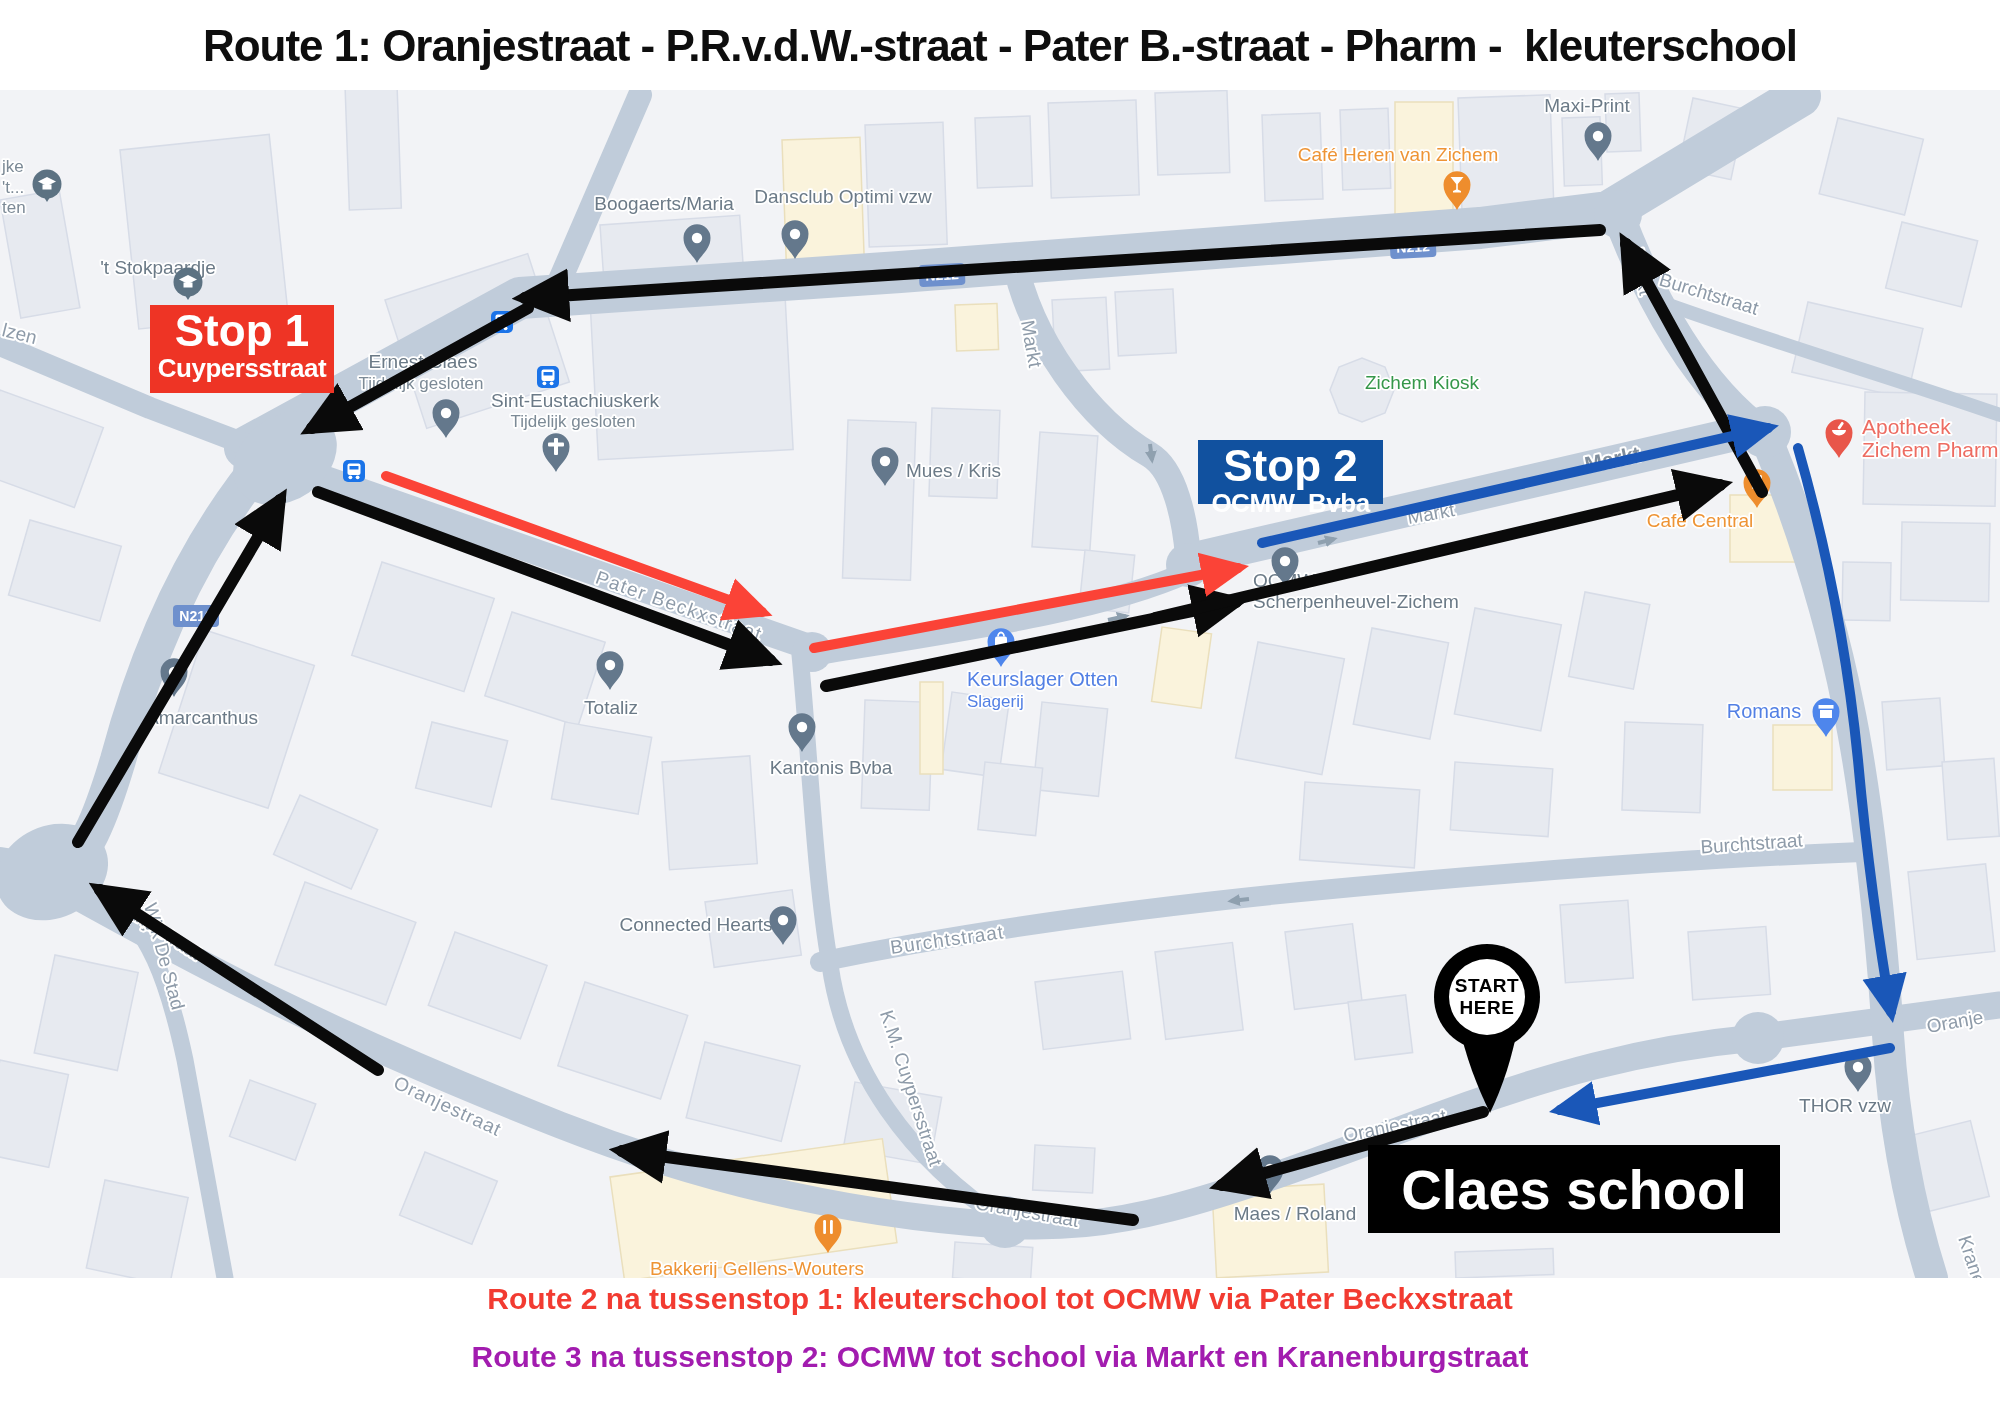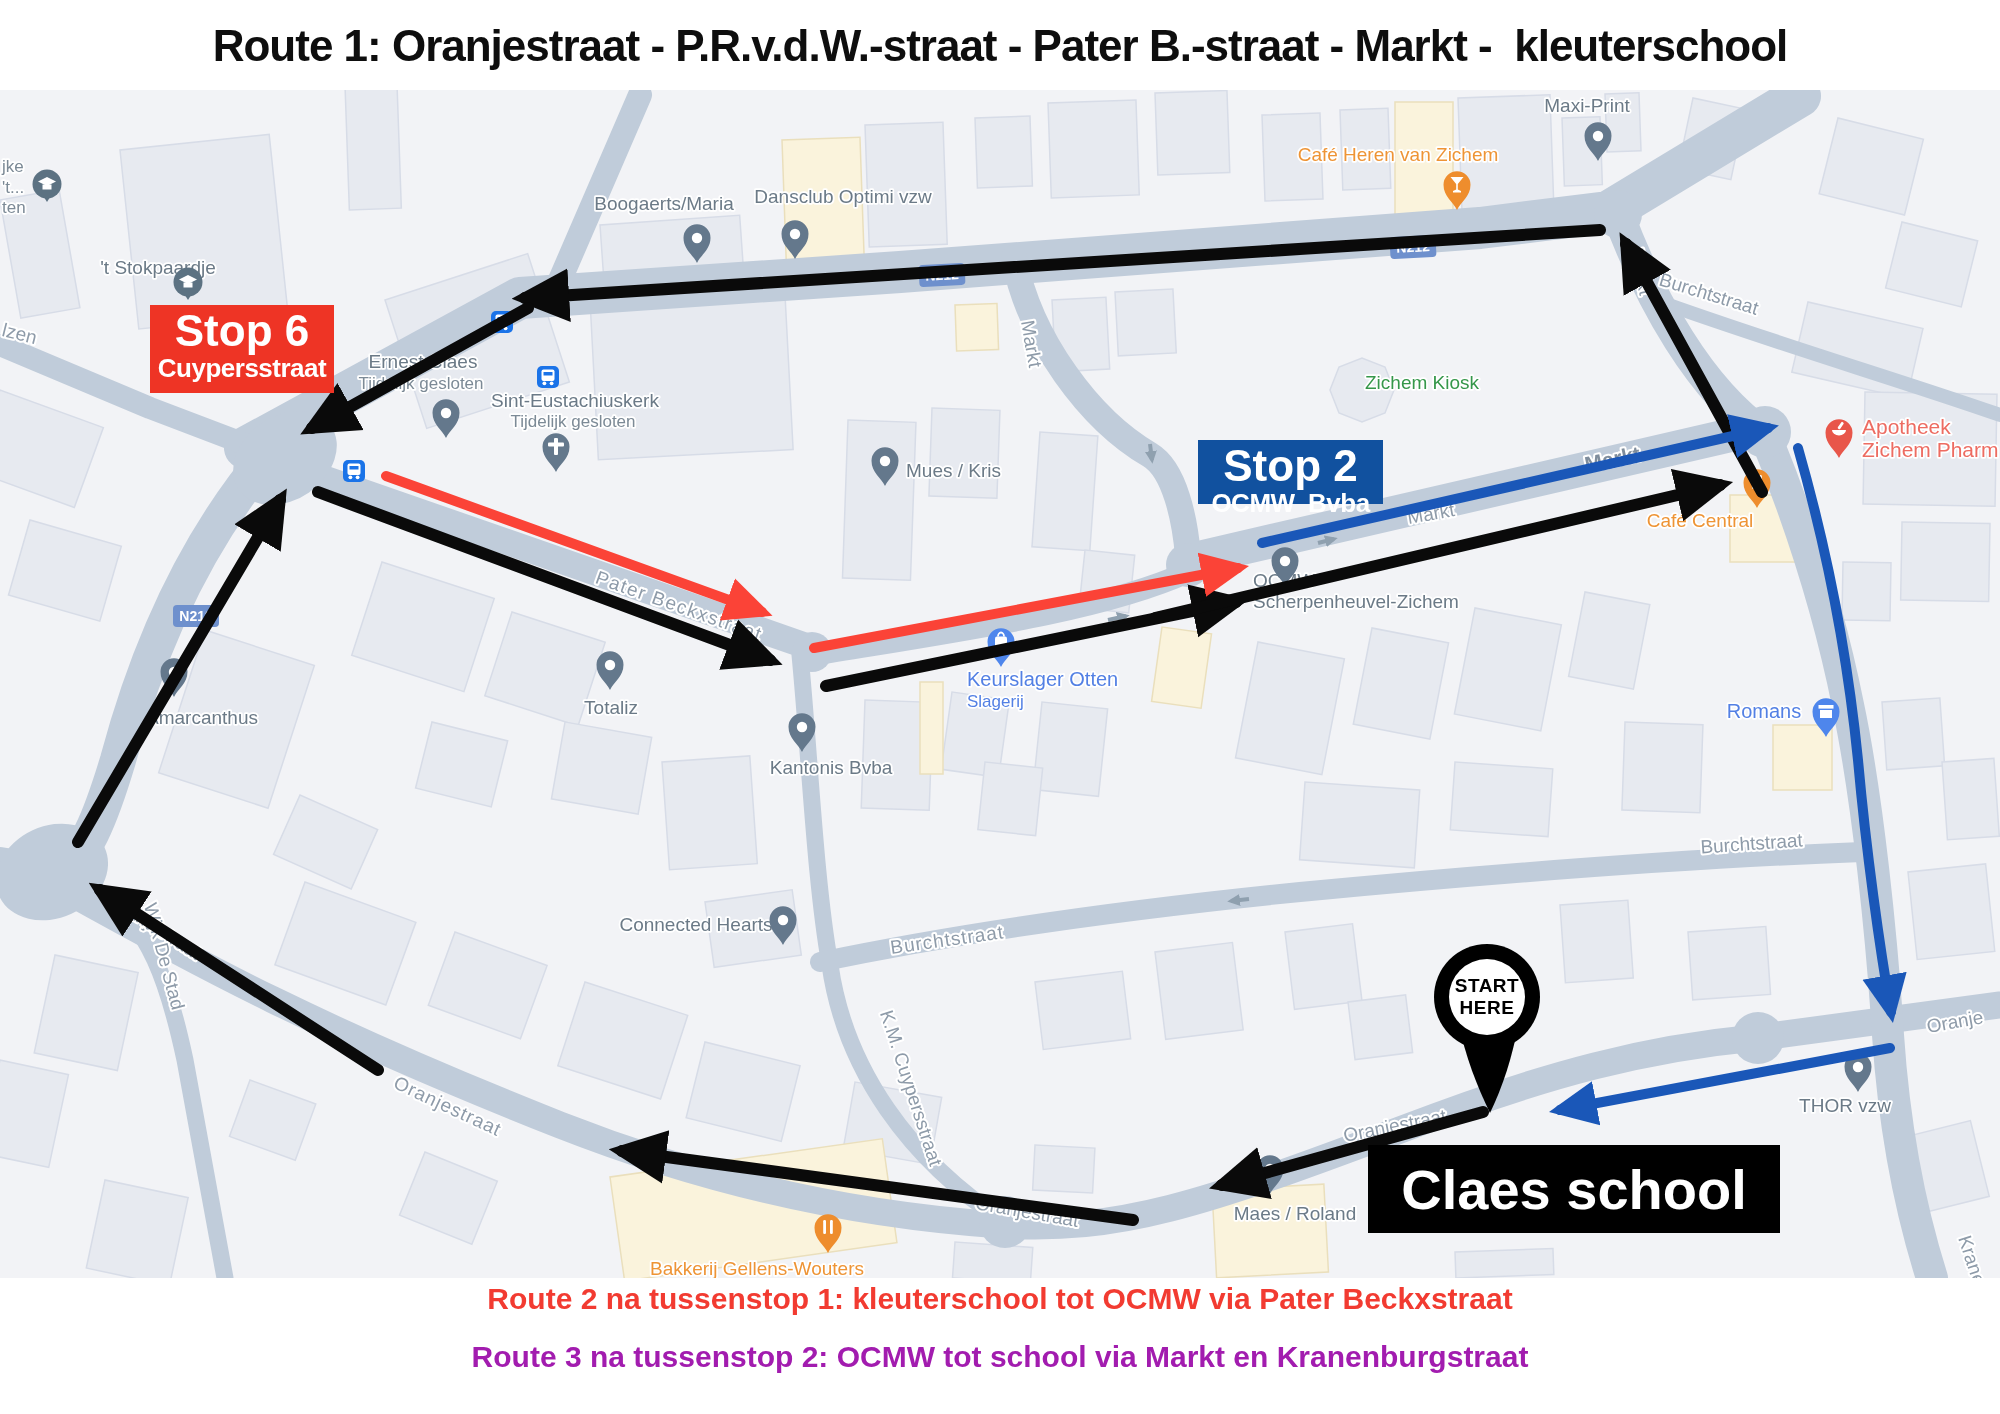--- a/index.html
+++ b/index.html
@@ -30,21 +30,21 @@
   .poi.green{fill:#35974a;}
   .badge{fill:#6e90cd;}
   .badge-t{fill:#fff;font-size:14px;font-weight:700;}
   .startxt{fill:#000;font-size:19px;font-weight:700;letter-spacing:.5px;}
 </style>
 </head>
 <body>
 
 <div class="stage">
 
-  <div class="title">Route 1: Oranjestraat - P.R.v.d.W.-straat - Pater B.-straat - Markt -  kleuterschool</div>
+  <div class="title">Route 1: Oranjestraat - P.R.v.d.W.-straat - Pater B.-straat - Pharm -  kleuterschool</div>
 
   <div class="map-wrap">
   <svg width="2000" height="1188" viewBox="0 90 2000 1188" xmlns="http://www.w3.org/2000/svg">
     <defs>
       <marker id="ah-k" viewBox="0 0 6 6" refX="4.6" refY="3" markerWidth="4.8" markerHeight="4.8" orient="auto-start-reverse" markerUnits="strokeWidth">
             <path d="M0 .2 6 3 0 5.8z" fill="#0a0a0a"></path>
           </marker>
       <marker id="ah-r" viewBox="0 0 6 6" refX="4.6" refY="3" markerWidth="4.8" markerHeight="4.8" orient="auto-start-reverse" markerUnits="strokeWidth">
             <path d="M0 .2 6 3 0 5.8z" fill="#fb4337"></path>
           </marker>
@@ -400,21 +400,21 @@
       <path fill="#000" d="M1458 1022 C1466 1058 1477 1086 1490 1113 C1503 1086 1512 1058 1519 1022 Z"></path>
       <circle cx="1487" cy="997" r="53" fill="#000"></circle>
       <circle cx="1487" cy="997" r="38" fill="#fff"></circle>
       <text class="startxt" x="1487" y="992" text-anchor="middle">START</text>
       <text class="startxt" x="1487" y="1014" text-anchor="middle">HERE</text>
     </g>
   </svg>
   </div>
 
   <div class="overlay-box stop1">
-    <div class="box-l1">Stop 6</div>
+    <div class="box-l1">Stop 1</div>
     <div class="box-l2">Cuypersstraat</div>
   </div>
   <div class="overlay-box stop2">
     <div class="box-l1">Stop 2</div>
     <div class="box-l2">OCMW  Bvba</div>
   </div>
   <div class="overlay-box school">Claes school</div>
 
   <div class="legend red">Route 2 na tussenstop 1: kleuterschool tot OCMW via Pater Beckxstraat</div>
   <div class="legend blue">Route 3 na tussenstop 2: OCMW tot school via Markt en Kranenburgstraat</div>

